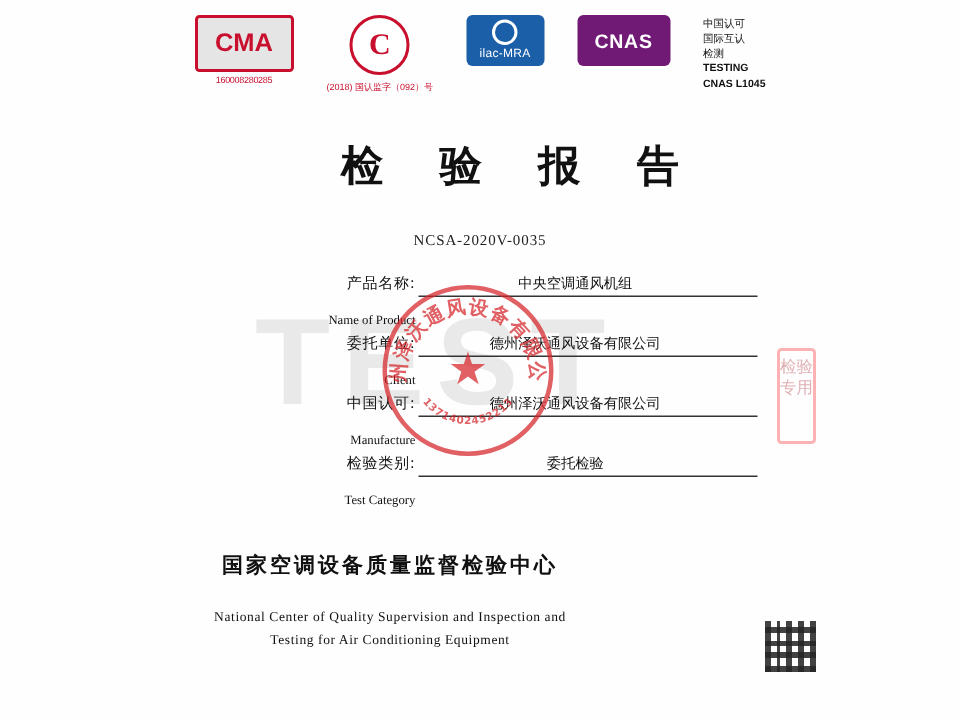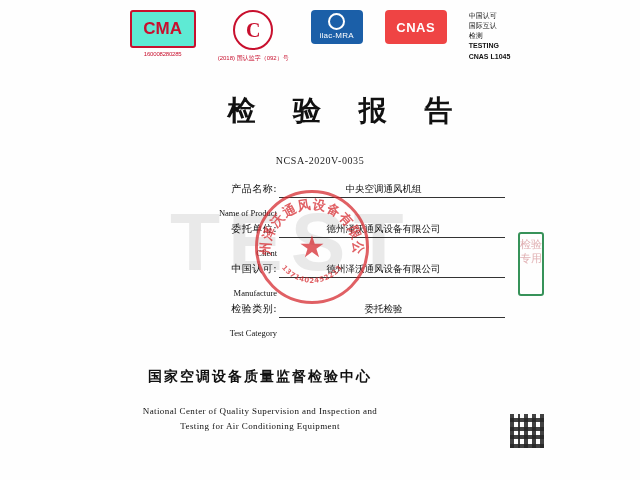--- a/index.html
+++ b/index.html
@@ -45,21 +45,21 @@
     border: 2px solid #c8102e;
     border-radius: 3px;
     display: flex;
     align-items: center;
     justify-content: center;
     color: #c8102e;
     font-weight: bold;
     font-size: 17px;
     letter-spacing: 0px;
     font-family: "Liberation Sans", sans-serif;
-    background: #5eead4;
+    background: #e5e5e5;
   }
   .cma-num {
     margin-top: 3px;
     font-size: 6px;
     color: #c8102e;
     letter-spacing: -0.2px;
   }
 
   
   .cal-circle {
@@ -105,21 +105,21 @@
     border: 2px solid #ffffff;
     border-radius: 50%;
     margin-bottom: 1px;
   }
 
   
   .cnas {
     width: 62px;
     height: 34px;
     border-radius: 4px;
-    background: #ef4444;
+    background: #701a75;
     color: #ffffff;
     display: flex;
     align-items: center;
     justify-content: center;
     font-size: 13px;
     font-weight: bold;
     letter-spacing: 0.5px;
     font-family: "Liberation Sans", sans-serif;
   }
 
@@ -297,21 +297,21 @@
     pointer-events: none;
     user-select: none;
   }
 
   .side-stamp {
     position: absolute;
     right: 96px;
     top: 232px;
     width: 26px;
     height: 64px;
-    border: 2px solid #15803d;
+    border: 2px solid #fca5a5;
     border-radius: 3px;
     color: #dba3a6;
     font-family: "DejaVu Sans", sans-serif;
     font-size: 11px;
     line-height: 1.25;
     text-align: center;
     padding-top: 4px;
     box-sizing: border-box;
     opacity: 0.85;
     pointer-events: none;

